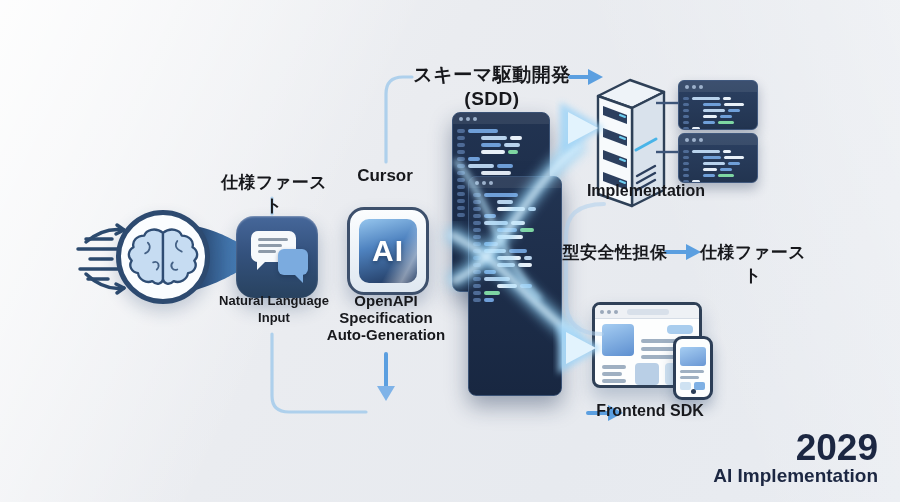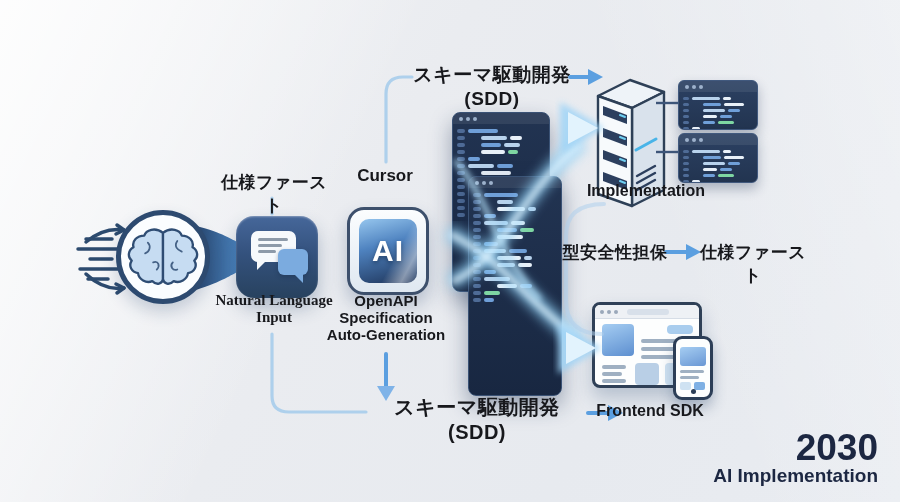--- a/index.html
+++ b/index.html
@@ -15,21 +15,21 @@
   .svg-layer{position:absolute;left:0;top:0;width:900px;height:502px;pointer-events:none;}
   #base-svg{z-index:1;}
   #top-svg{z-index:20;}
 
   
   .lbl{position:absolute;z-index:30;text-align:center;color:#17181c;font-weight:700;}
   .jp{letter-spacing:.5px;}
   #top-flow-label{left:402px;top:62px;width:180px;font-size:19px;}
   #spec-first-label{left:212px;top:171px;width:124px;font-size:17px;}
   #ai-editor-label{left:333px;top:166px;width:104px;font-size:17px;line-height:19px;}
-  #nl-input-label{left:210px;top:292px;width:128px;font-size:15px;line-height:17px;font-family:Liberation Serif, serif;}
+  #nl-input-label{left:210px;top:292px;width:128px;font-size:13px;line-height:17px;}
   #openapi-label{left:323px;top:292px;width:126px;font-size:15px;line-height:17px;}
   #backend-label{left:583px;top:181px;width:126px;font-size:16px;line-height:19px;}
   #type-safety-label{left:552px;top:241px;width:126px;font-size:17px;font-weight:800;}
   #cost-reduction-label{left:698px;top:241px;width:110px;font-size:17px;font-weight:800;}
   #frontend-label{left:586px;top:401px;width:128px;font-size:16px;line-height:19px;}
   #bottom-flow-label{left:370px;top:394px;width:214px;font-size:20px;}
   #brand-year{left:750px;top:429px;width:128px;text-align:right;font-size:37px;font-weight:800;color:#1c2742;line-height:1;z-index:30;position:absolute;letter-spacing:0;}
   #brand-name{left:680px;top:465px;width:198px;text-align:right;font-size:19px;font-weight:700;color:#1c2742;z-index:30;position:absolute;}
 
   
@@ -540,17 +540,16 @@
     <div>Auto-Generation</div>
   </div>
   <div id="backend-label" class="lbl">
     <div>Implementation</div>
   </div>
   <div id="type-safety-label" class="lbl jp">型安全性担保</div>
   <div id="cost-reduction-label" class="lbl jp">仕様ファースト</div>
   <div id="frontend-label" class="lbl">
     <div>Frontend SDK</div>
   </div>
-  <div id="bottom-flow-label" class="lbl jp">スキーマ駆動開発 (SDD)</div>
-  <div id="brand-year">2030</div>
+  <div id="brand-year">2029</div>
   <div id="brand-name">AI Implementation</div>
 
 </div>
 
 </body></html>

